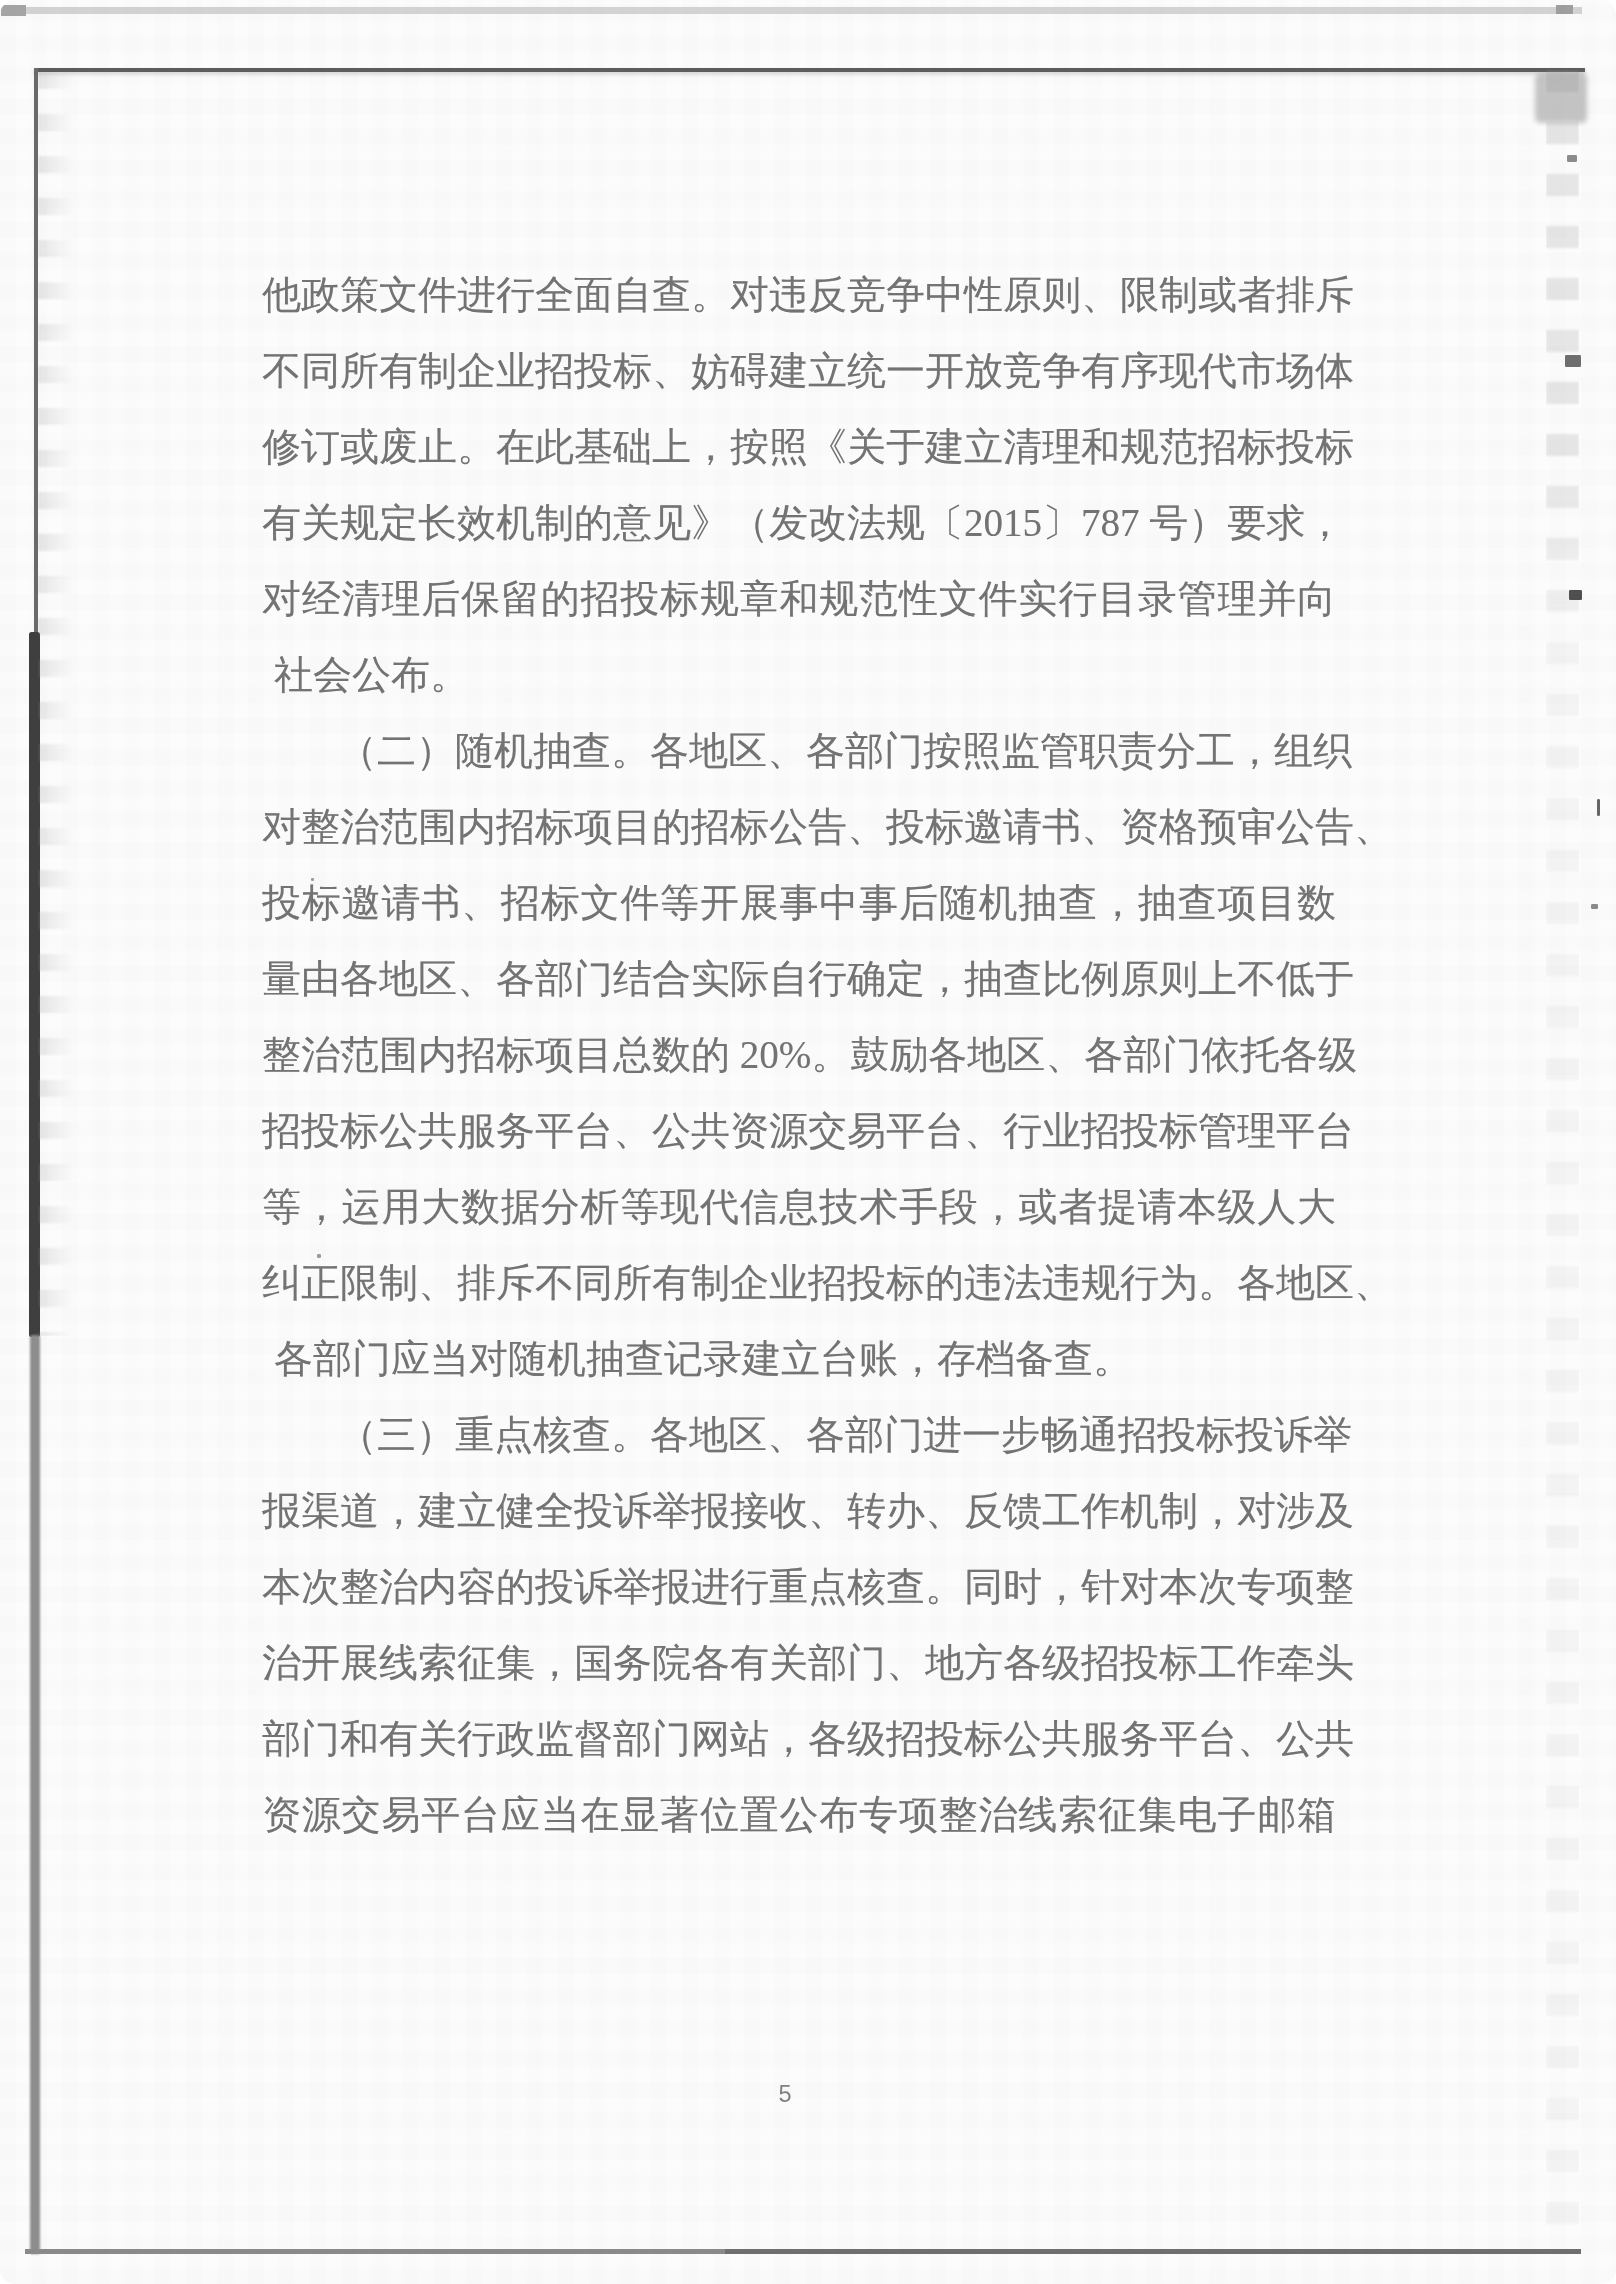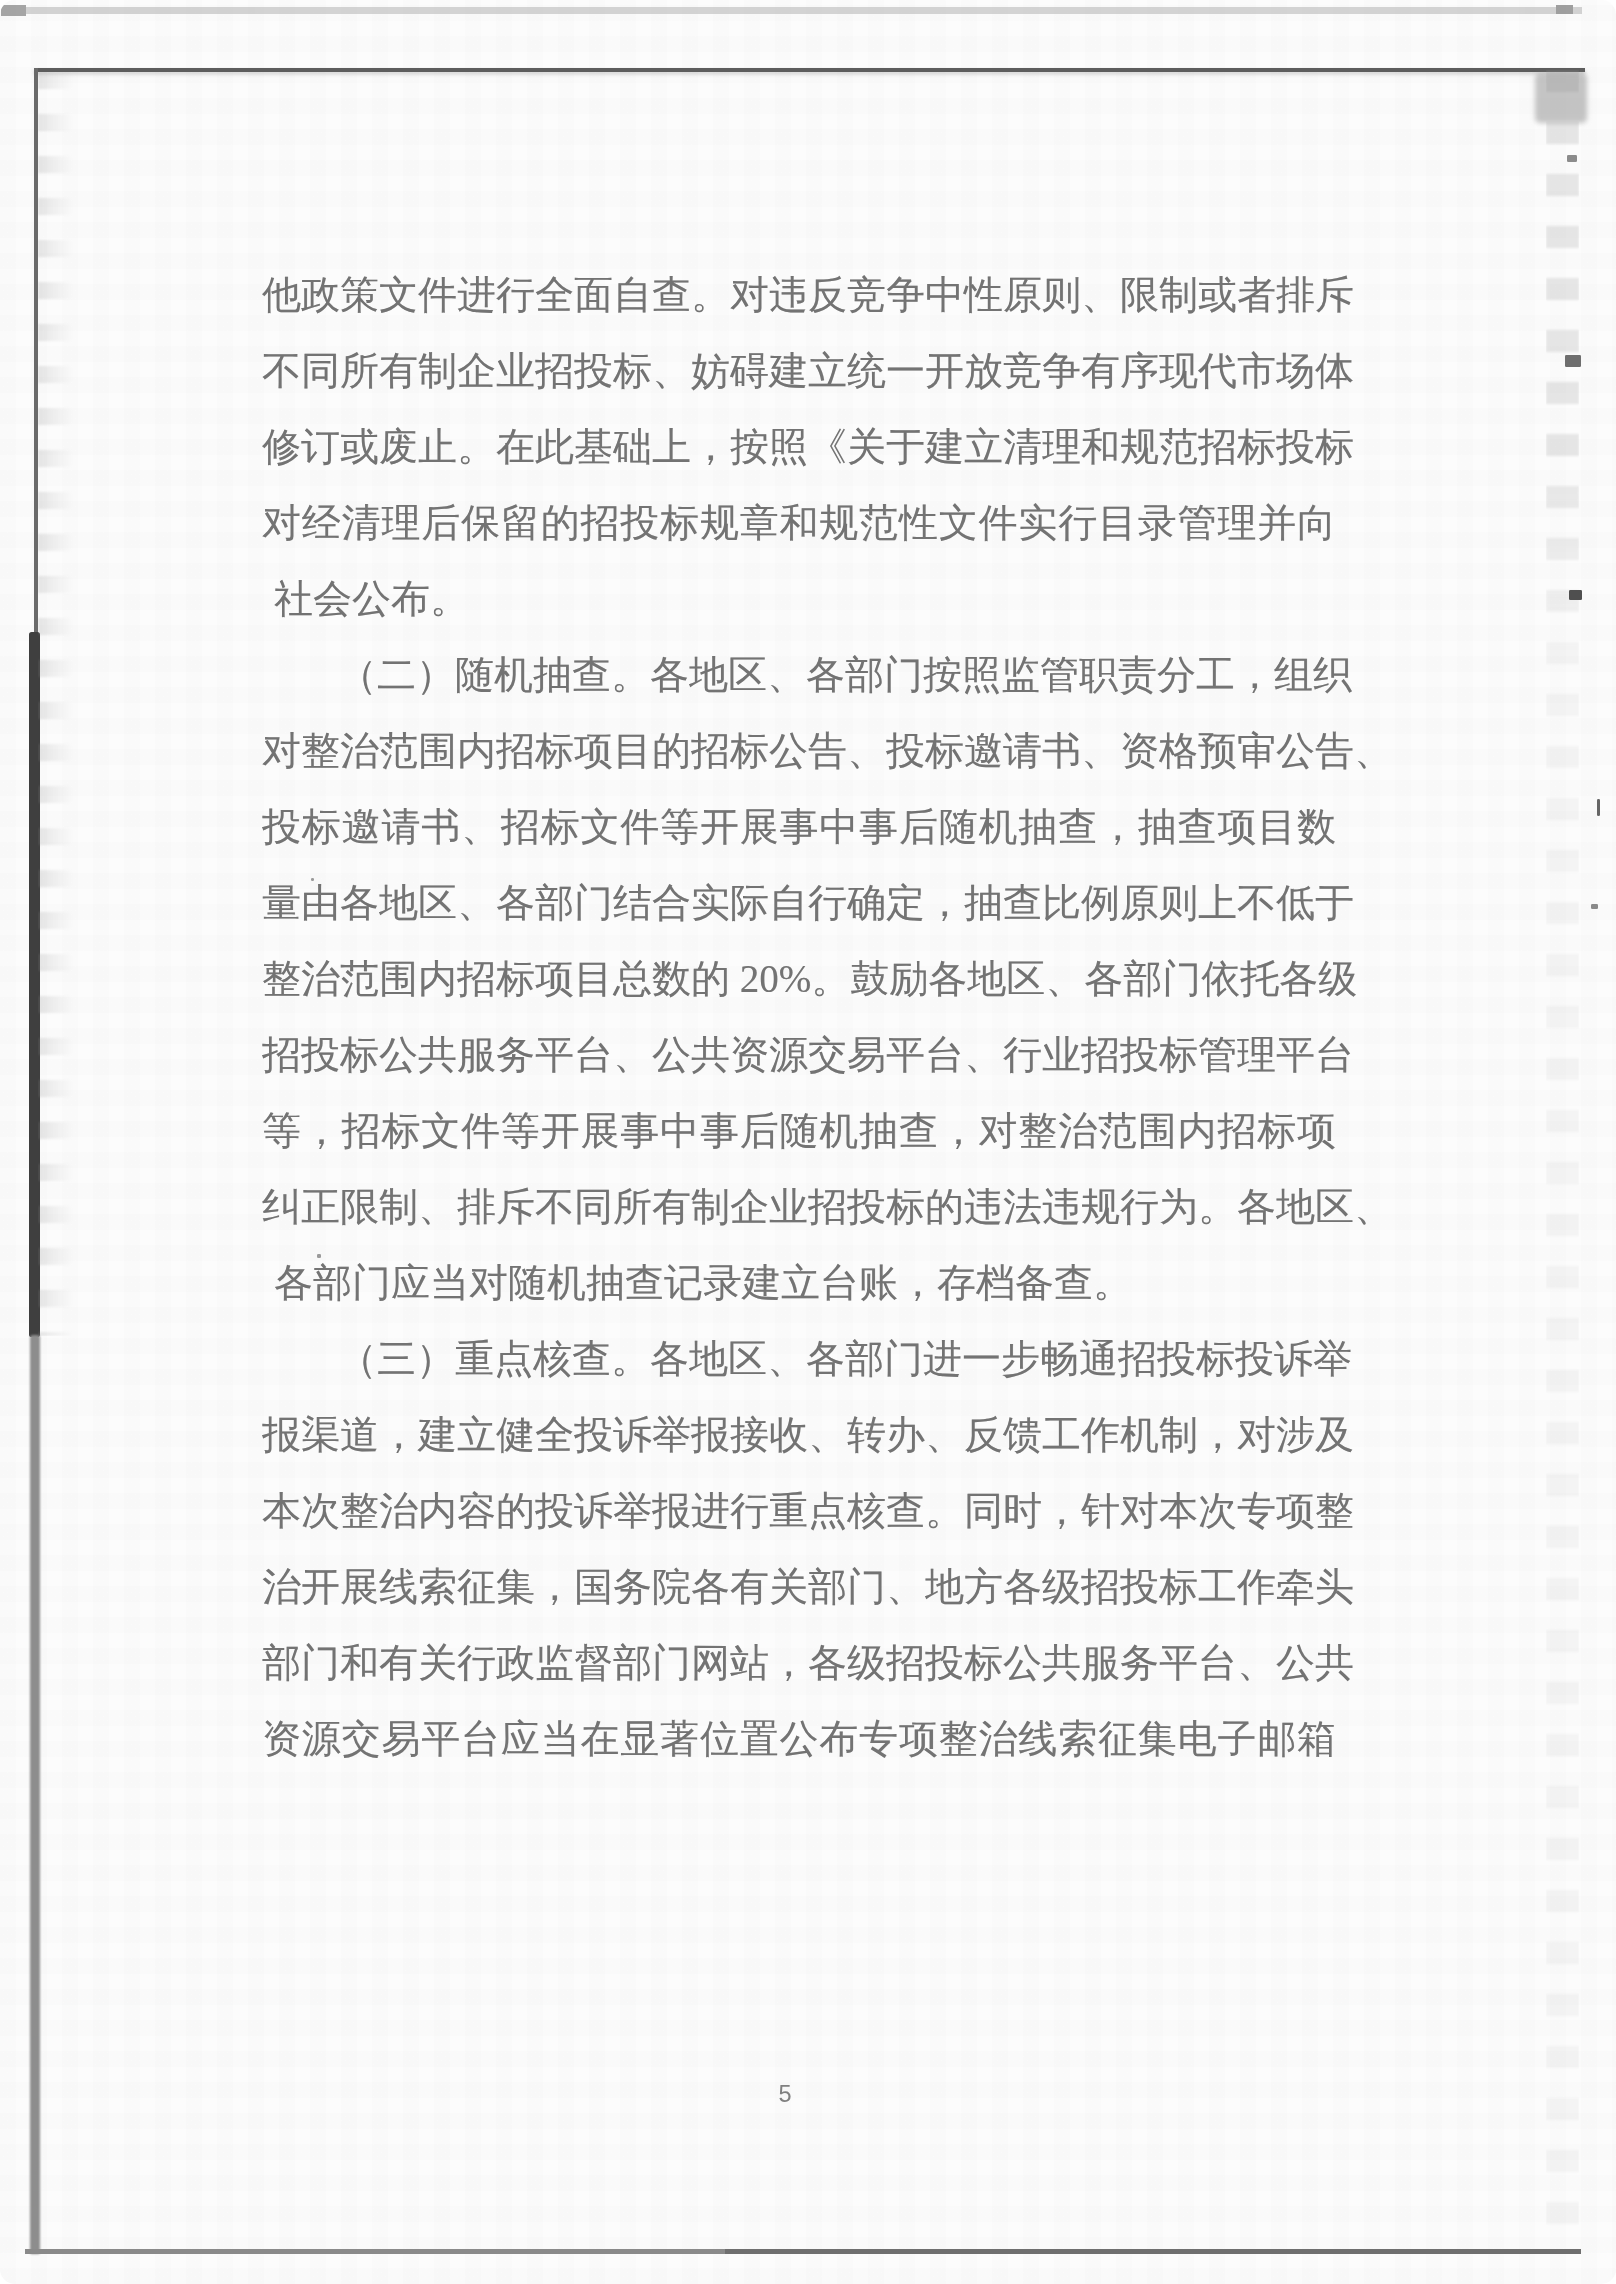--- a/index.html
+++ b/index.html
@@ -178,29 +178,30 @@
   <div class="speck s3"></div>
   <div class="speck s4"></div>
   <div class="speck s5"></div>
   <div class="speck s6"></div>
   <div class="speck s7"></div>
 
   <div class="text-block">
     <div class="line">他政策文件进行全面自查。对违反竞争中性原则、限制或者排斥</div>
     <div class="line">不同所有制企业招投标、妨碍建立统一开放竞争有序现代市场体</div>
     <div class="line">修订或废止。在此基础上，按照《关于建立清理和规范招标投标</div>
+    <div class="line">有关规定长效机制的意见》（发改法规〔2015〕787 号）要求，</div>
     <div class="line">对经清理后保留的招投标规章和规范性文件实行目录管理并向</div>
     <div class="line p-end">社会公布。</div>
     <div class="line p-start">（二）随机抽查。各地区、各部门按照监管职责分工，组织</div>
     <div class="line">对整治范围内招标项目的招标公告、投标邀请书、资格预审公告、</div>
     <div class="line">投标邀请书、招标文件等开展事中事后随机抽查，抽查项目数</div>
     <div class="line">量由各地区、各部门结合实际自行确定，抽查比例原则上不低于</div>
     <div class="line">整治范围内招标项目总数的 20%。鼓励各地区、各部门依托各级</div>
     <div class="line">招投标公共服务平台、公共资源交易平台、行业招投标管理平台</div>
-    <div class="line">等，招标文件等开展事中事后随机抽查，对整治范围内招标项</div>
+    <div class="line">等，运用大数据分析等现代信息技术手段，或者提请本级人大</div>
     <div class="line">纠正限制、排斥不同所有制企业招投标的违法违规行为。各地区、</div>
     <div class="line p-end">各部门应当对随机抽查记录建立台账，存档备查。</div>
     <div class="line p-start">（三）重点核查。各地区、各部门进一步畅通招投标投诉举</div>
     <div class="line">报渠道，建立健全投诉举报接收、转办、反馈工作机制，对涉及</div>
     <div class="line">本次整治内容的投诉举报进行重点核查。同时，针对本次专项整</div>
     <div class="line">治开展线索征集，国务院各有关部门、地方各级招投标工作牵头</div>
     <div class="line">部门和有关行政监督部门网站，各级招投标公共服务平台、公共</div>
     <div class="line">资源交易平台应当在显著位置公布专项整治线索征集电子邮箱</div>
   </div>
 

